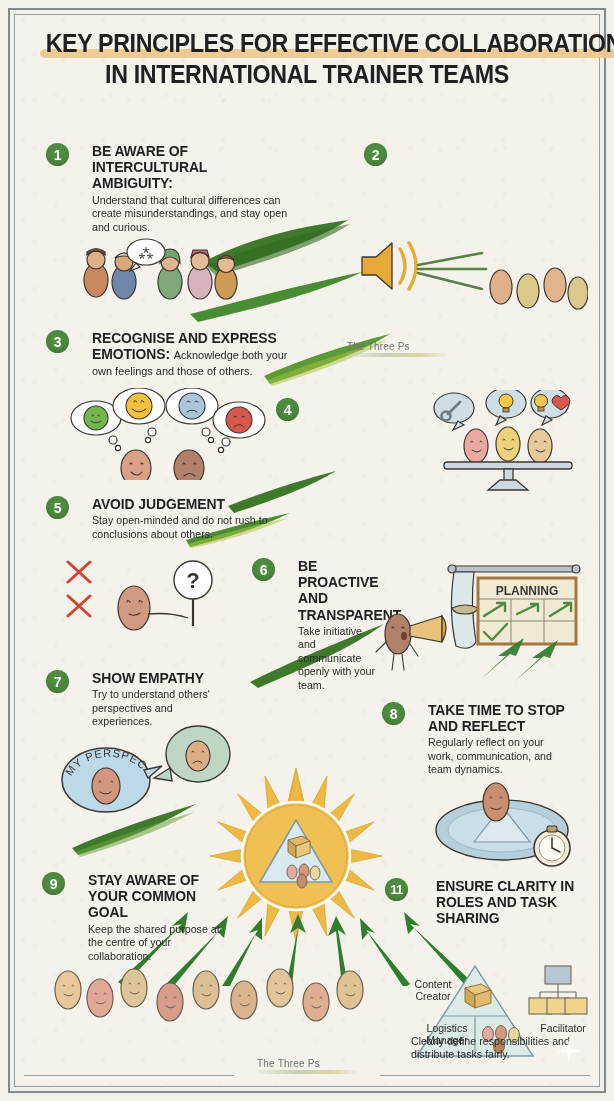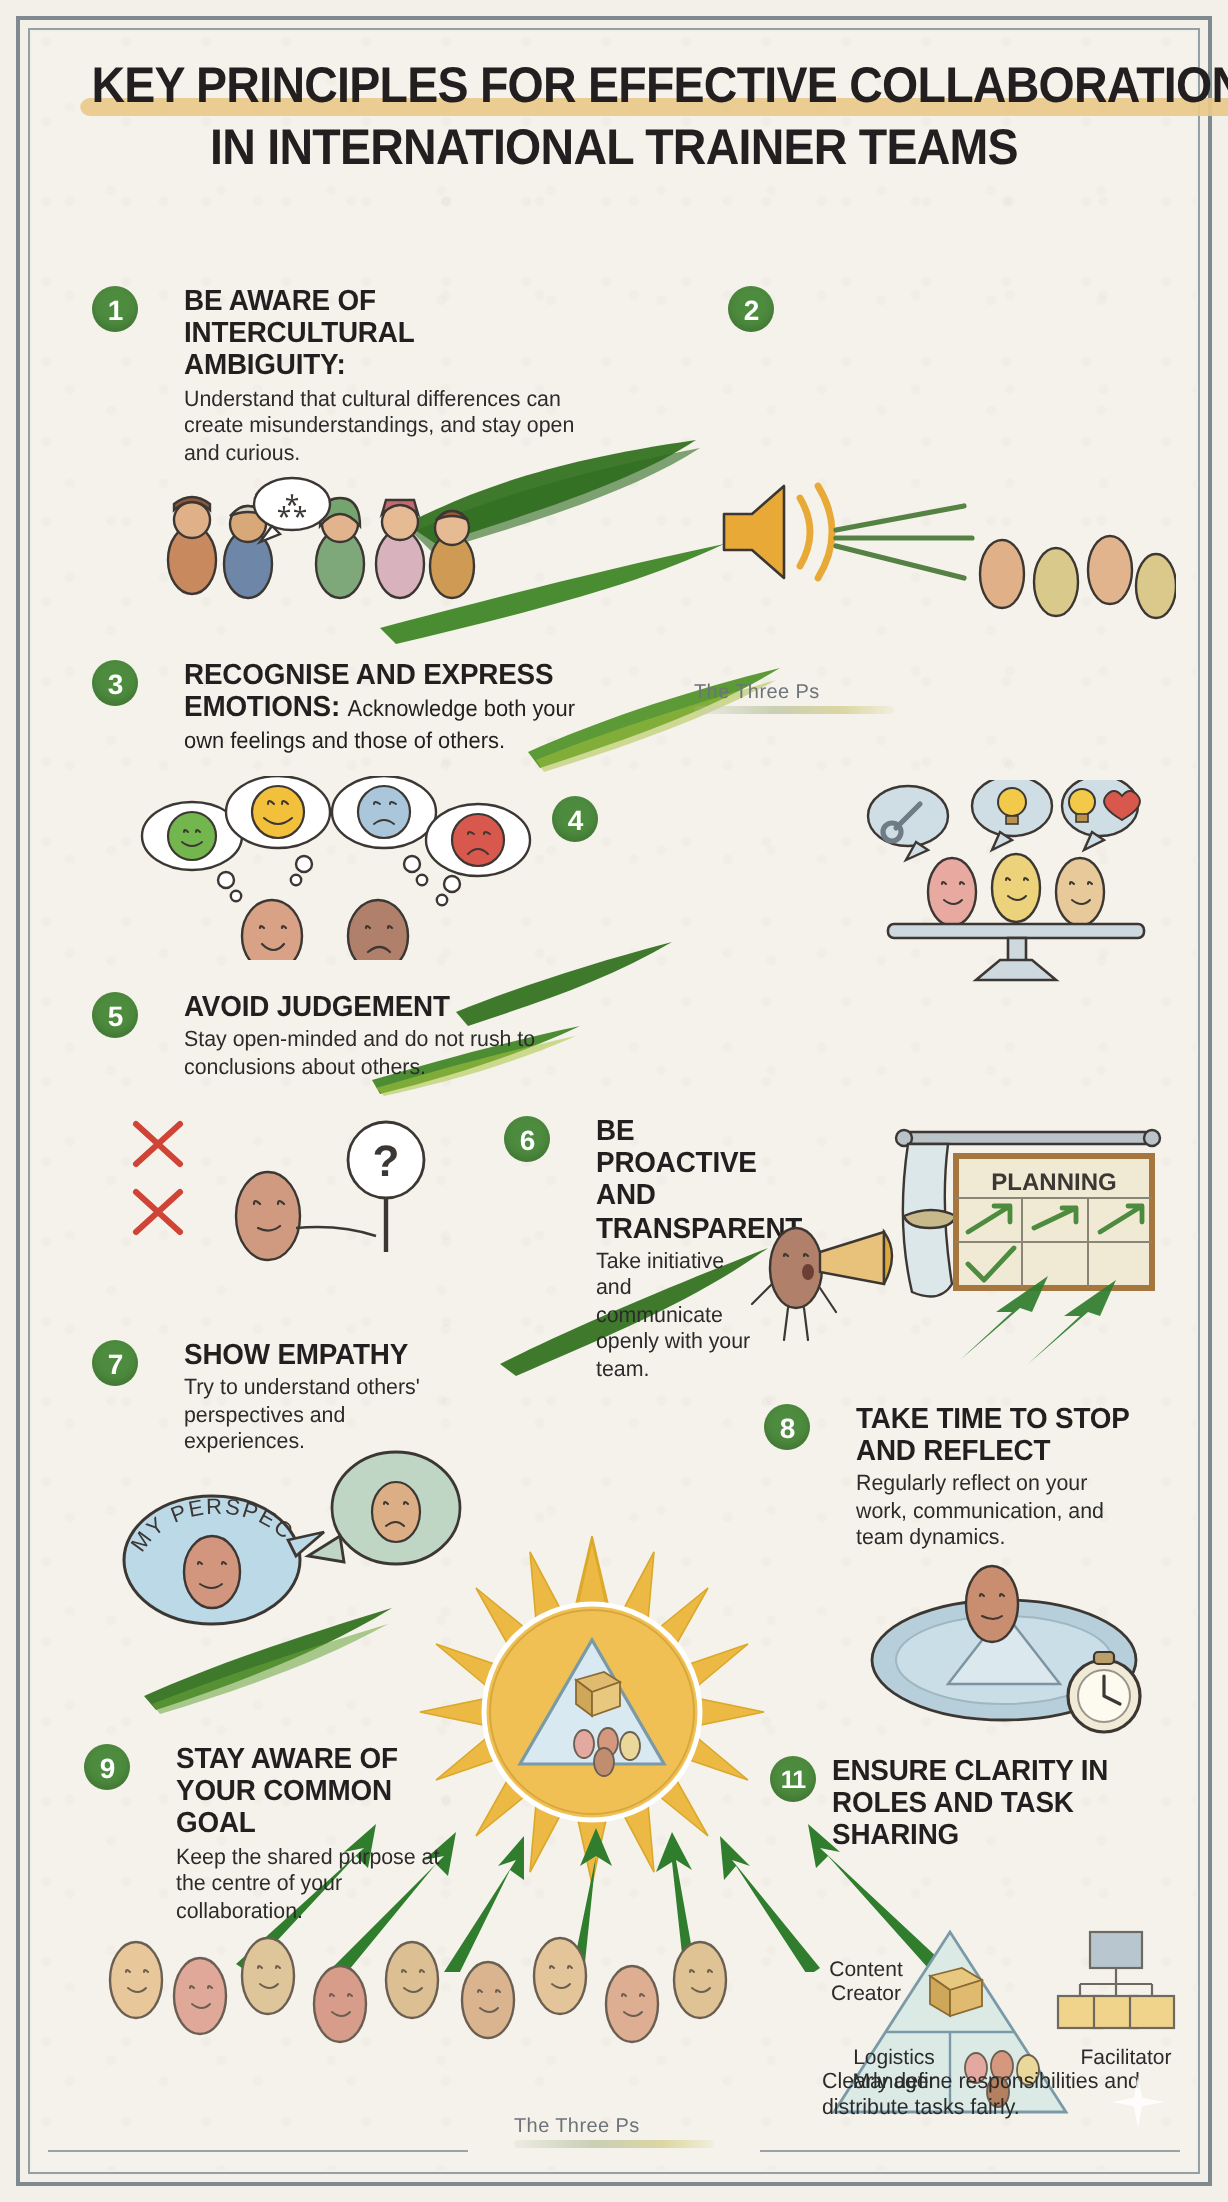--- a/index.html
+++ b/index.html
@@ -549,21 +549,21 @@
         <path d="M191,28 q0,-2 2,0 M200,28 q0,-2 2,0 M192,36 q5,4 9,0"></path>
         <path d="M227,16 q0,-2 2,0 M236,16 q0,-2 2,0 M228,24 q5,4 9,0"></path>
         <path d="M263,30 q0,-2 2,0 M272,30 q0,-2 2,0 M264,38 q5,4 9,0"></path>
         <path d="M297,18 q0,-2 2,0 M306,18 q0,-2 2,0 M298,26 q5,4 9,0"></path>
       </g>
     </svg>
   </div>
 
   <div class="principle" style="left:385px;top:878px;width:200px;">
     <div class="pnum wide">11</div>
-    <div class="ptext" style="margin-left:31px">
+    <div class="ptext" style="margin-left:51px">
       <div class="phead">ENSURE CLARITY IN ROLES AND TASK SHARING</div>
     </div>
   </div>
 
   <div class="ill" style="left:403px;top:960px;width:190px;height:104px;">
     <svg width="190" height="104" viewBox="0 0 190 104">
       <path d="M14,96 L72,6 L130,96 Z" fill="#dceae6" stroke="#7a9aa7" stroke-width="1.4"></path>
       <path d="M40,56 L104,56 M72,56 L72,96" stroke="#7a9aa7" stroke-width="1.2" fill="none"></path>
       <g>
         <path d="M62,28 L78,24 L88,30 L72,35 Z" fill="#e8c87f" stroke="#8a6a33" stroke-width=".9"></path>

